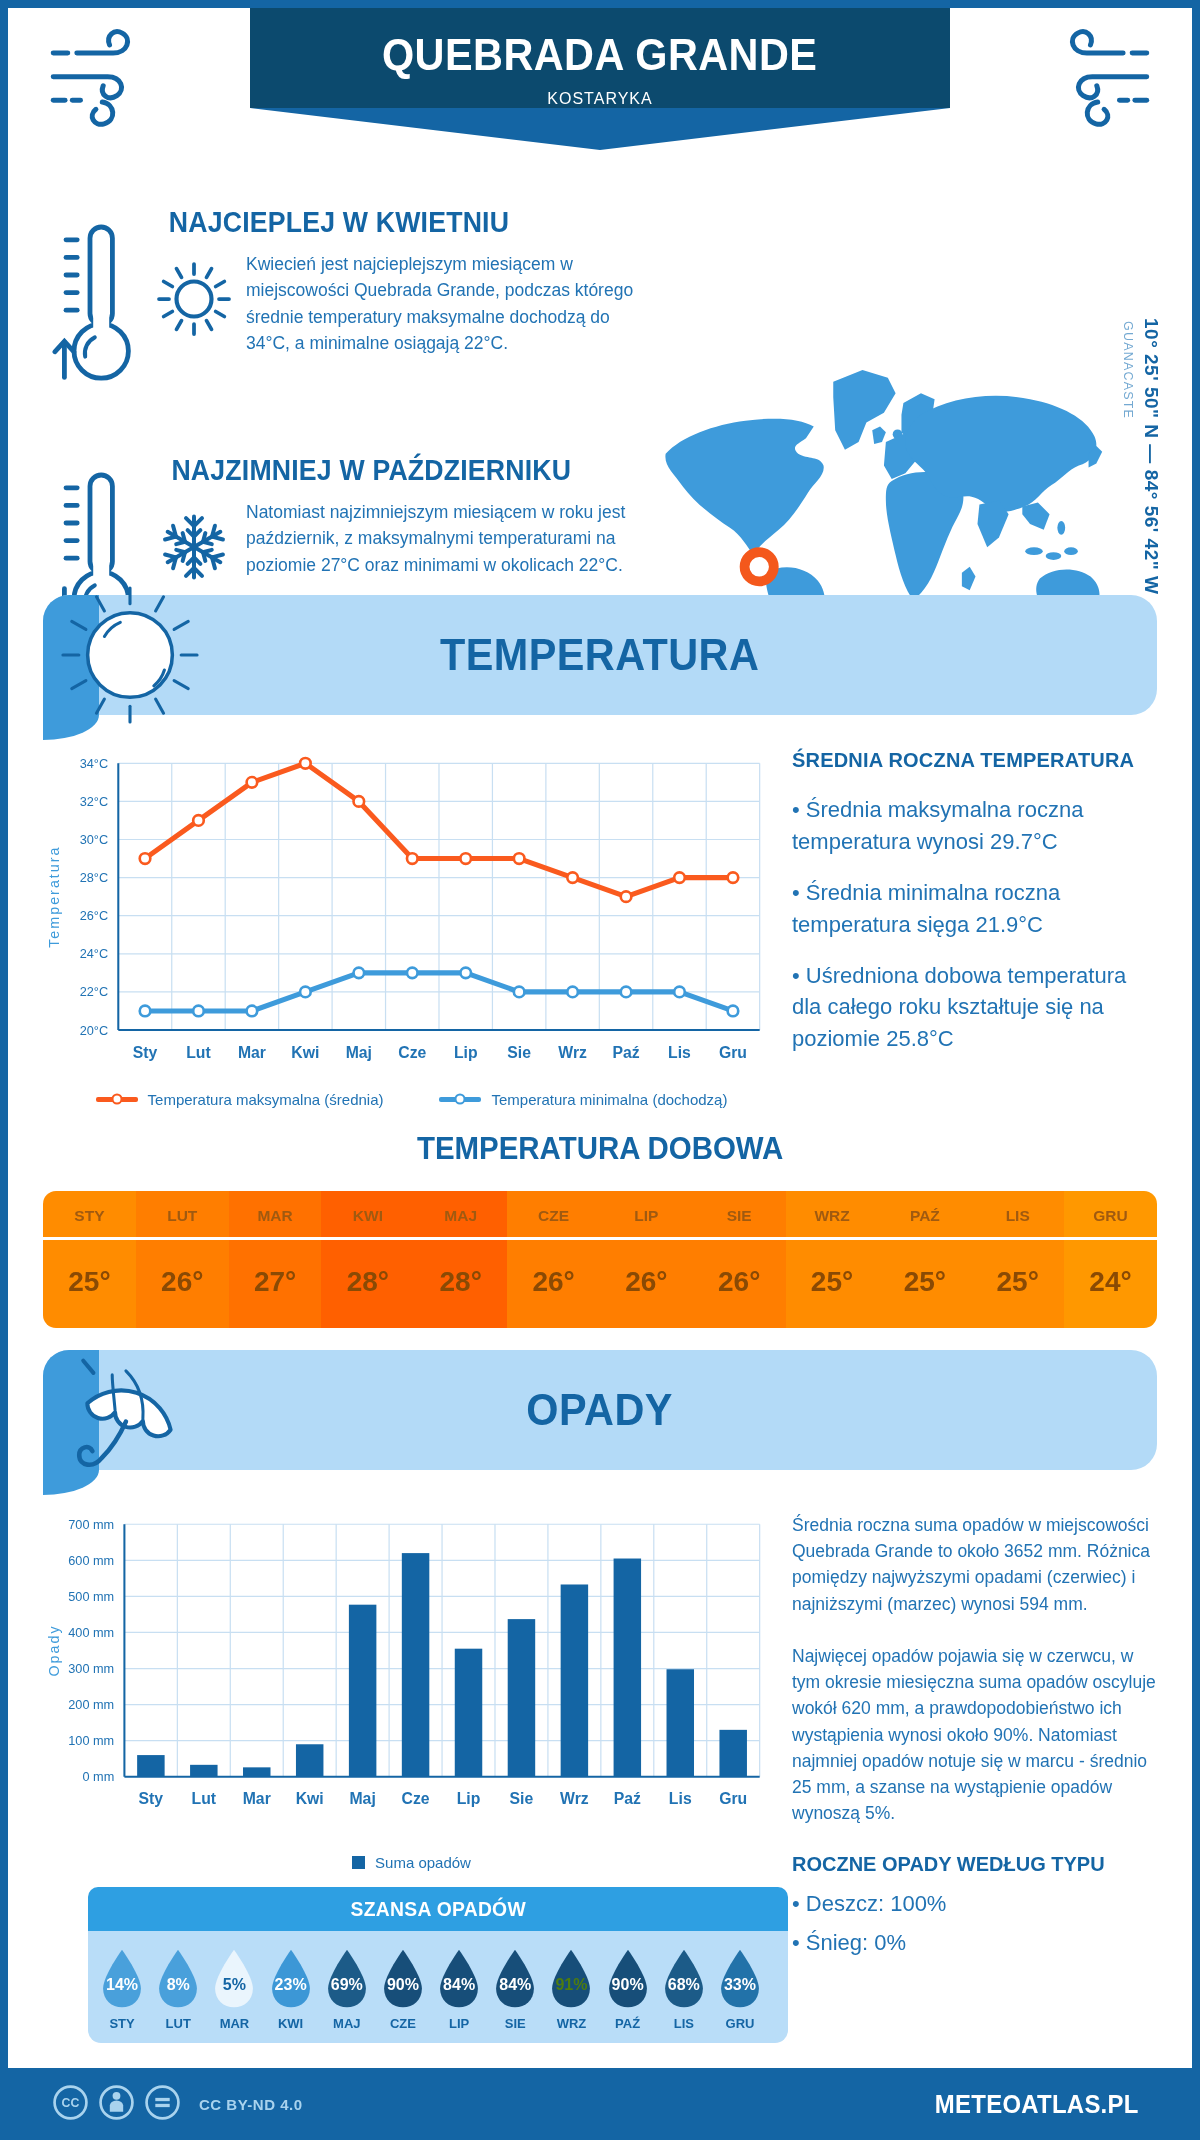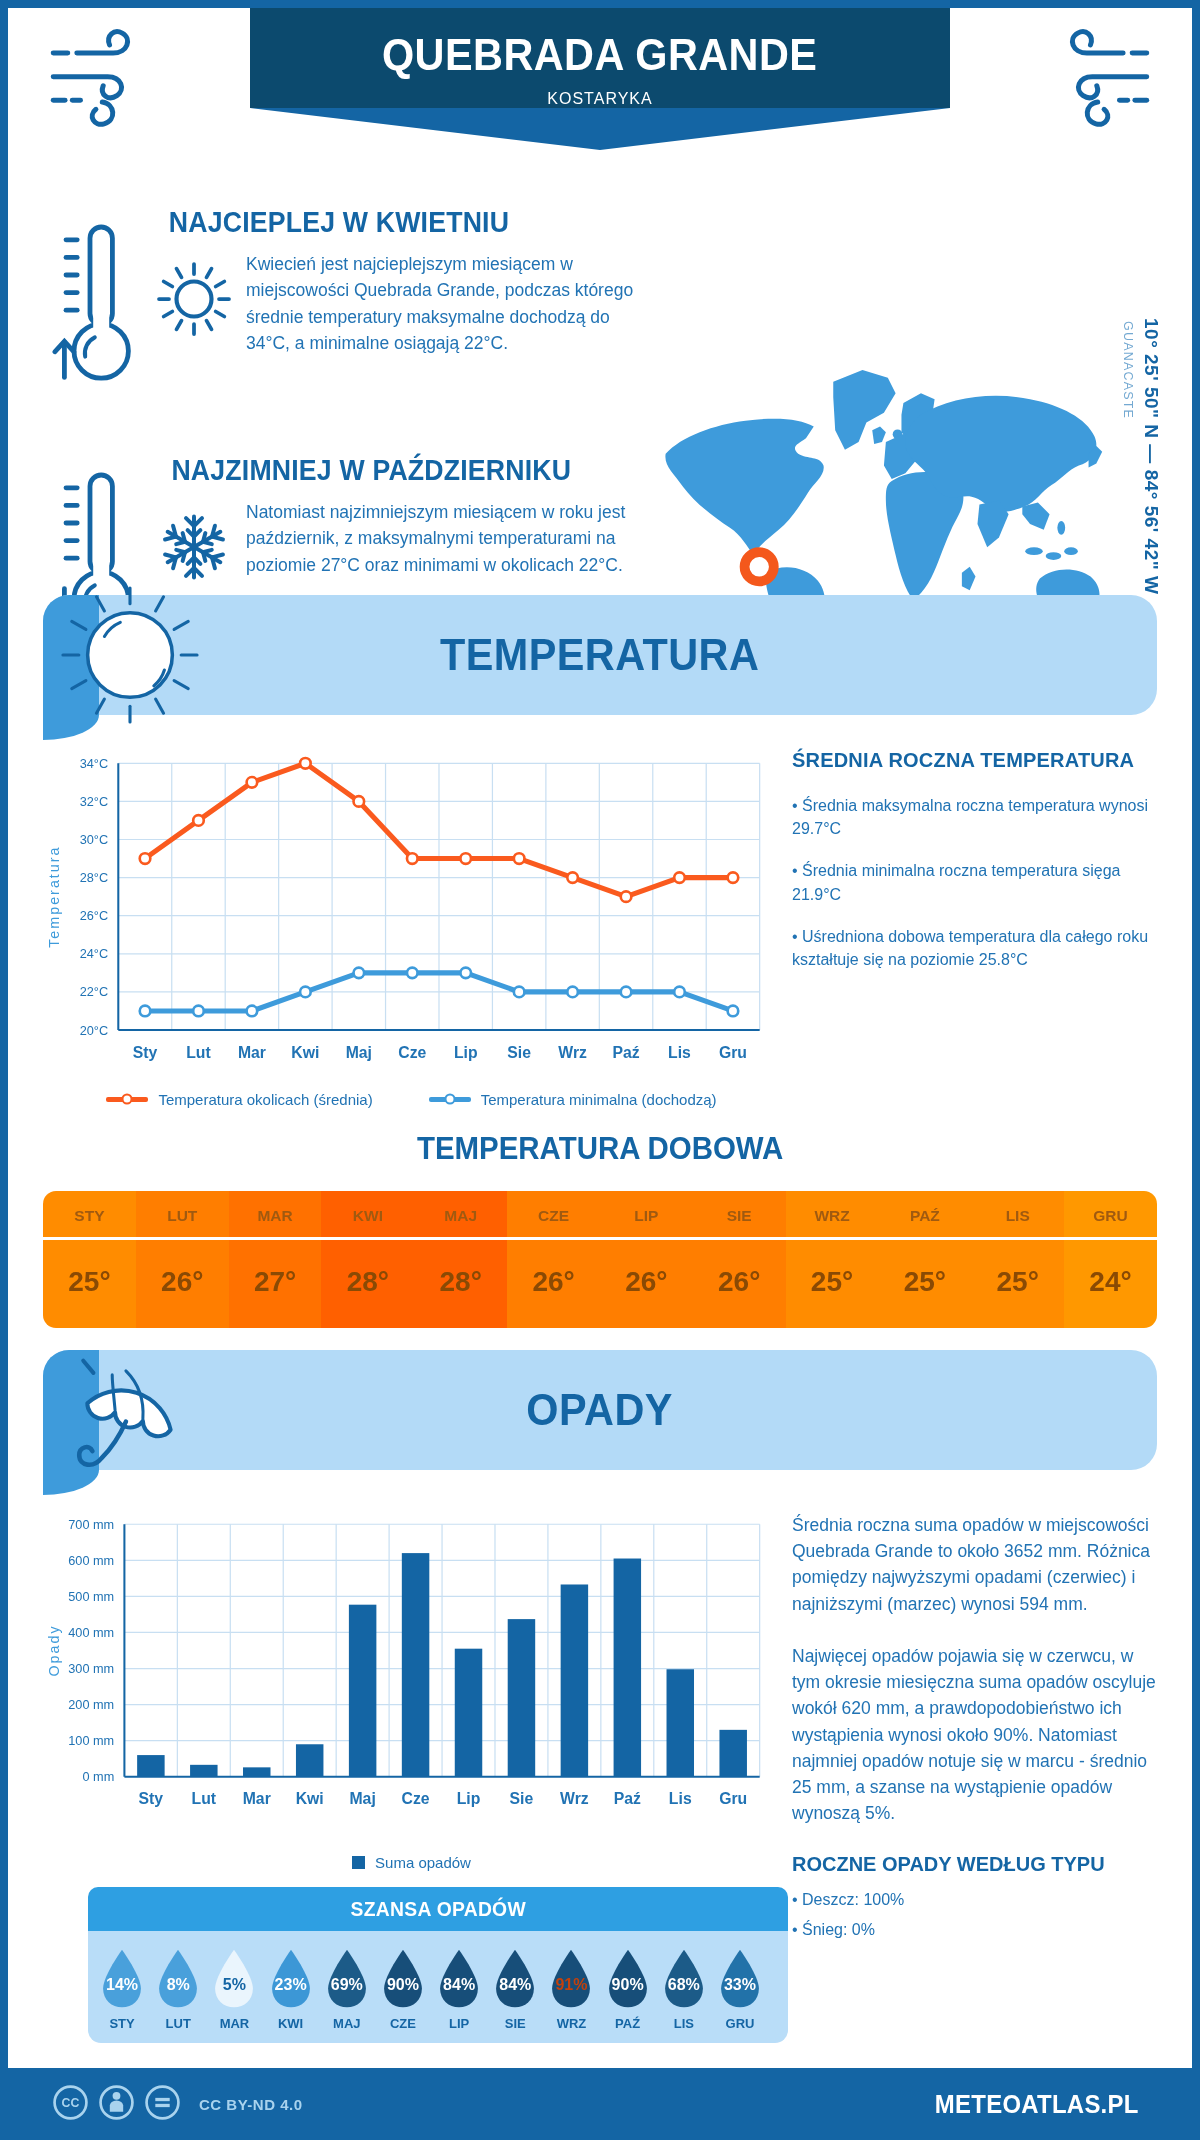--- a/index.html
+++ b/index.html
@@ -48,21 +48,21 @@
   .sb-icon.umbrella{left:22px;top:-4px;width:132px;height:138px;}
   .sb-icon svg{width:100%;height:100%;}
 
   
   .content-row{display:flex;padding:0 40px 0 45px;}
   .content-row.temp{margin-top:32px;}
   .content-row.rain{margin-top:40px;}
   .chart-col{width:733px;flex:0 0 733px;}
   .side-col{flex:1;padding-left:14px;padding-top:2px;}
   .side-heading{font-size:20px;font-weight:bold;color:#1465A4;margin:0 0 22px 0;letter-spacing:.2px;}
-  .bullet{font-size:16px;color:#2173B4;line-height:1.45;margin-bottom:19px;}
+  .bullet{font-size:22px;color:#2173B4;line-height:1.45;margin-bottom:19px;}
   .side-para{font-size:17.5px;color:#2173B4;line-height:1.5;margin:0 0 26px 0;}
   .by-type-heading{font-size:20px;font-weight:bold;color:#1465A4;margin:6px 0 12px 0;}
   .by-type .bullet{margin-bottom:7px;}
 
   .legend{display:flex;justify-content:center;gap:56px;margin-top:4px;}
   .legend-item{display:flex;align-items:center;font-size:15px;color:#2173B4;}
   .legend-line{width:42px;height:5px;border-radius:2px;margin-right:10px;position:relative;}
   .legend-line i{position:absolute;left:50%;top:50%;transform:translate(-50%,-50%);width:7px;height:7px;background:#fff;border-radius:50%;border-style:solid;border-width:2px;}
   .legend-sq{width:13px;height:13px;margin-right:10px;}
 
@@ -344,21 +344,21 @@
           <circle cx="518.25" cy="240.57142857142858" r="5.2" fill="#fff" stroke="#3E9BDB" stroke-width="2.6"></circle>
           <circle cx="570.75" cy="240.57142857142858" r="5.2" fill="#fff" stroke="#3E9BDB" stroke-width="2.6"></circle>
           <circle cx="623.25" cy="240.57142857142858" r="5.2" fill="#fff" stroke="#3E9BDB" stroke-width="2.6"></circle>
           <circle cx="675.75" cy="259.2857142857143" r="5.2" fill="#fff" stroke="#3E9BDB" stroke-width="2.6"></circle>
         </svg></div>
     <div class="legend" id="temp-legend">
         <div class="legend-item">
           <span class="legend-line" style="background: rgb(250, 90, 30);">
             <i style="border-color: rgb(250, 90, 30);"></i>
           </span>
-          <span>Temperatura okolicach (średnia)</span>
+          <span>Temperatura maksymalna (średnia)</span>
         </div>
         <div class="legend-item">
           <span class="legend-line" style="background: rgb(62, 155, 219);">
             <i style="border-color: rgb(62, 155, 219);"></i>
           </span>
           <span>Temperatura minimalna (dochodzą)</span>
         </div>
       </div>
   </div>
   <div class="side-col">
@@ -575,21 +575,21 @@
               </svg>
               <div class="sz-pct" style="color: rgb(255, 255, 255);">84%</div>
             </div>
             <div class="sz-month">SIE</div>
           </div>
           <div class="sz-item">
             <div class="sz-drop">
               <svg viewBox="0 0 56 70">
                 <path d="M28 3 C28 3 7 32 7 46 C7 58.5 16.5 67 28 67 C39.5 67 49 58.5 49 46 C49 32 28 3 28 3 Z" fill="#174E79"></path>
               </svg>
-              <div class="sz-pct" style="color: #c2410c;">91%</div>
+              <div class="sz-pct" style="color: #4d7c0f;">91%</div>
             </div>
             <div class="sz-month">WRZ</div>
           </div>
           <div class="sz-item">
             <div class="sz-drop">
               <svg viewBox="0 0 56 70">
                 <path d="M28 3 C28 3 7 32 7 46 C7 58.5 16.5 67 28 67 C39.5 67 49 58.5 49 46 C49 32 28 3 28 3 Z" fill="#174E79"></path>
               </svg>
               <div class="sz-pct" style="color: rgb(255, 255, 255);">90%</div>
             </div>

